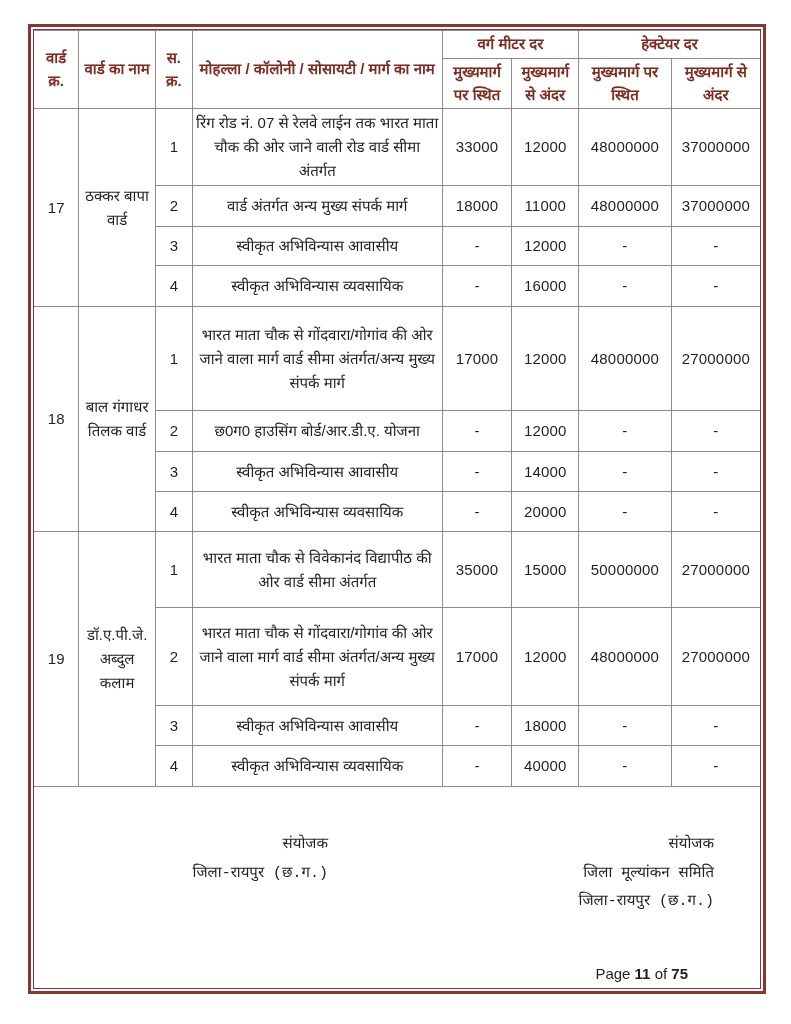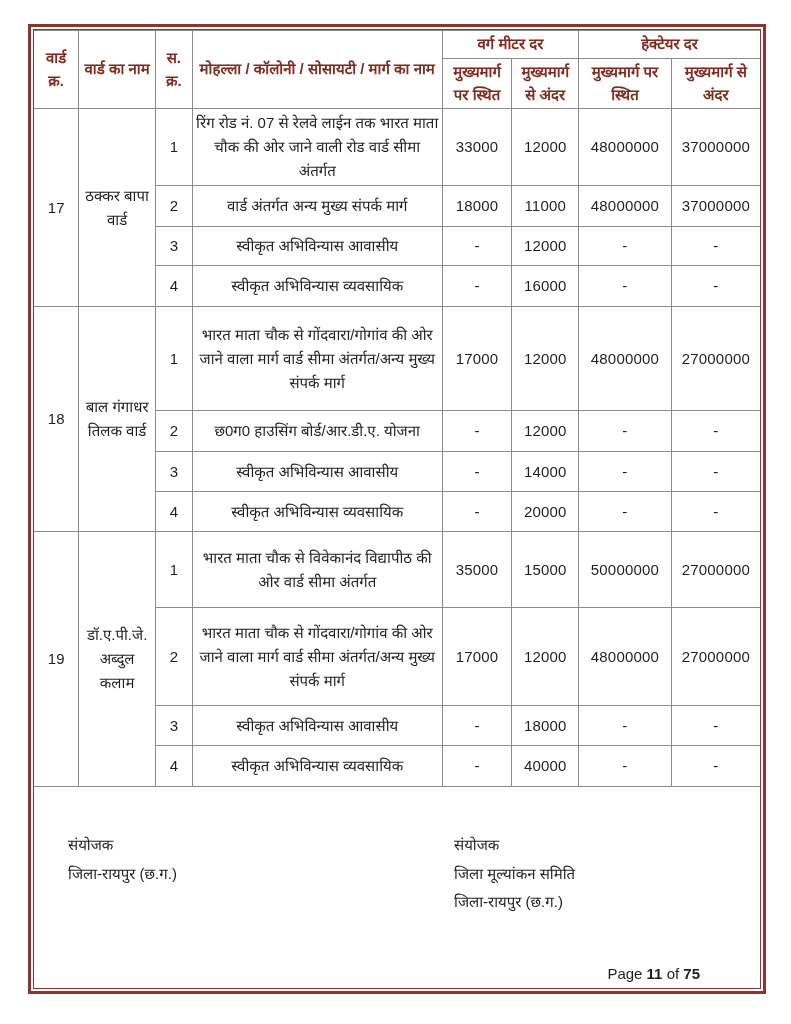--- a/index.html
+++ b/index.html
@@ -60,27 +60,28 @@
   table.rates th:last-child, table.rates td:last-child{border-right:none;}
   .num{letter-spacing:0.2px;}
   .footer{
     display:flex;
     justify-content:space-between;
     margin-top:44px;
     padding:0 46px 0 34px;
     font-size:15px;
   }
   .sig-block{
-    text-align:left;
+    text-align:right;
     line-height:1.9;
     width:260px;
+    font-family:Liberation Mono, monospace;
   }
   .page-indicator{
     position:absolute;
-    right:60px;
+    right:72px;
     bottom:6px;
     font-size:15px;
   }
   .page-indicator b{font-weight:bold;}
 </style>
 </head>
 <body>
 
 <div class="sheet">
   <div class="frame">

